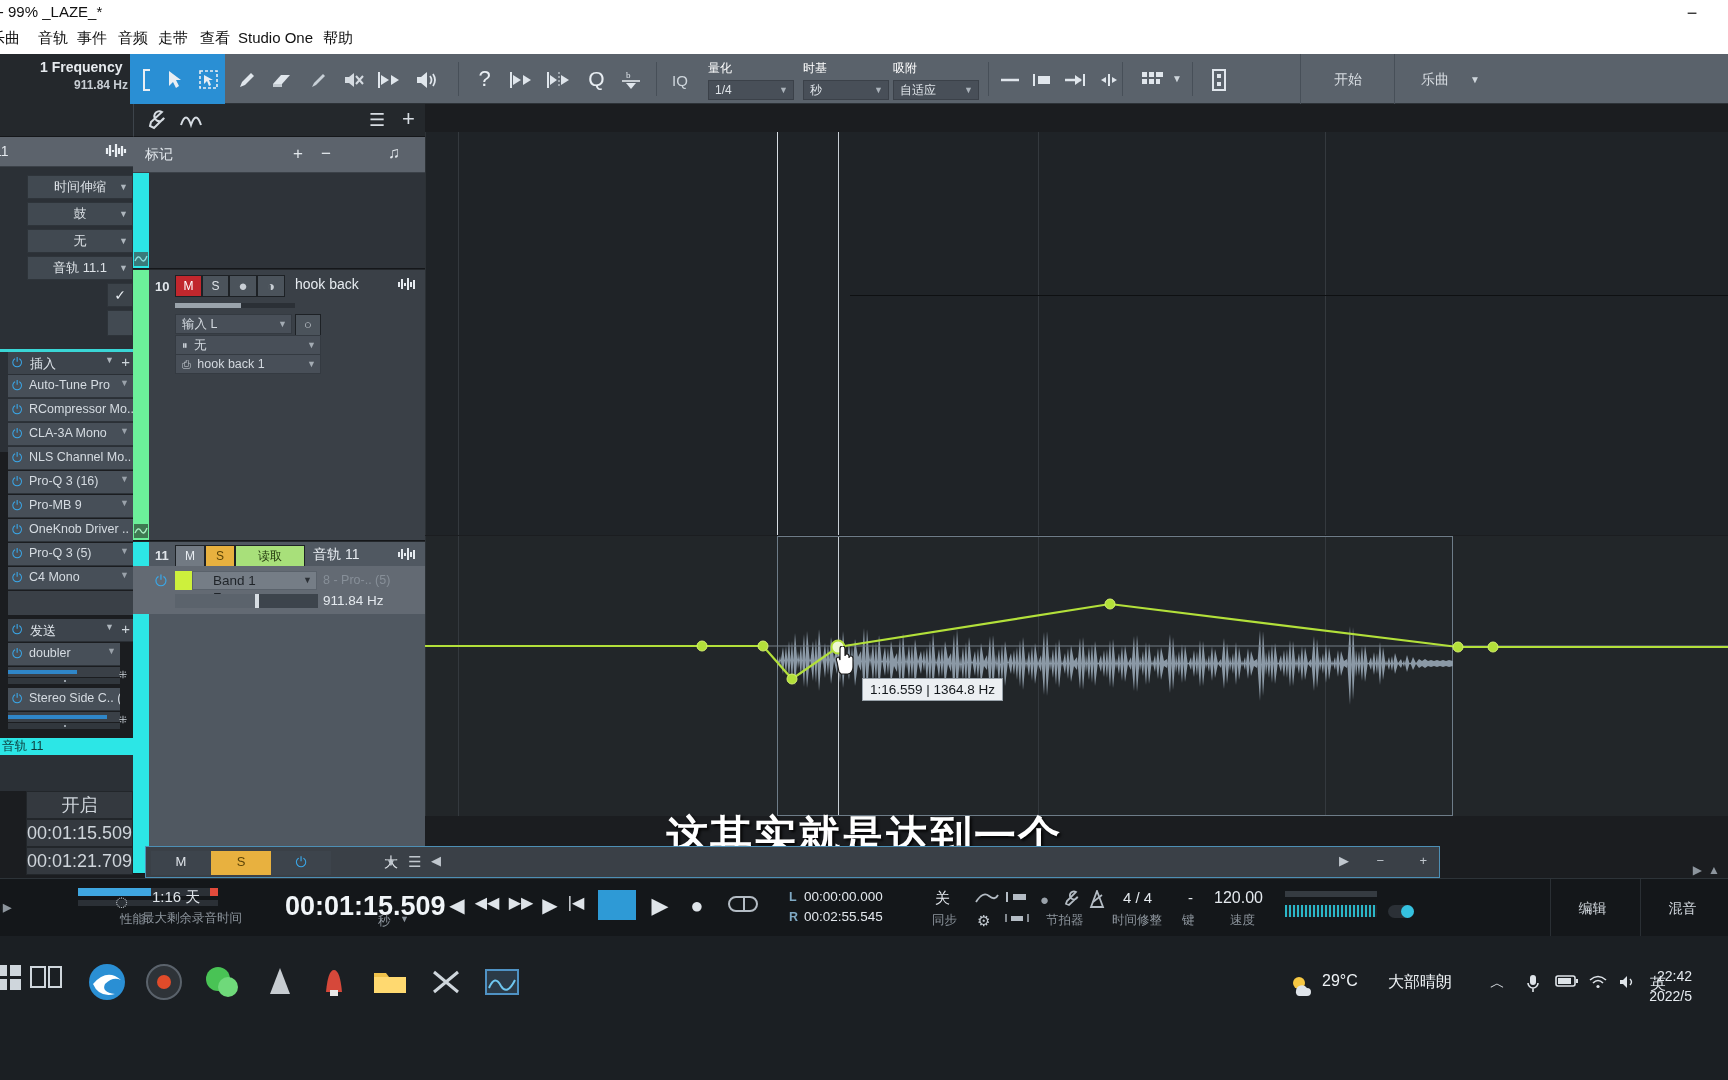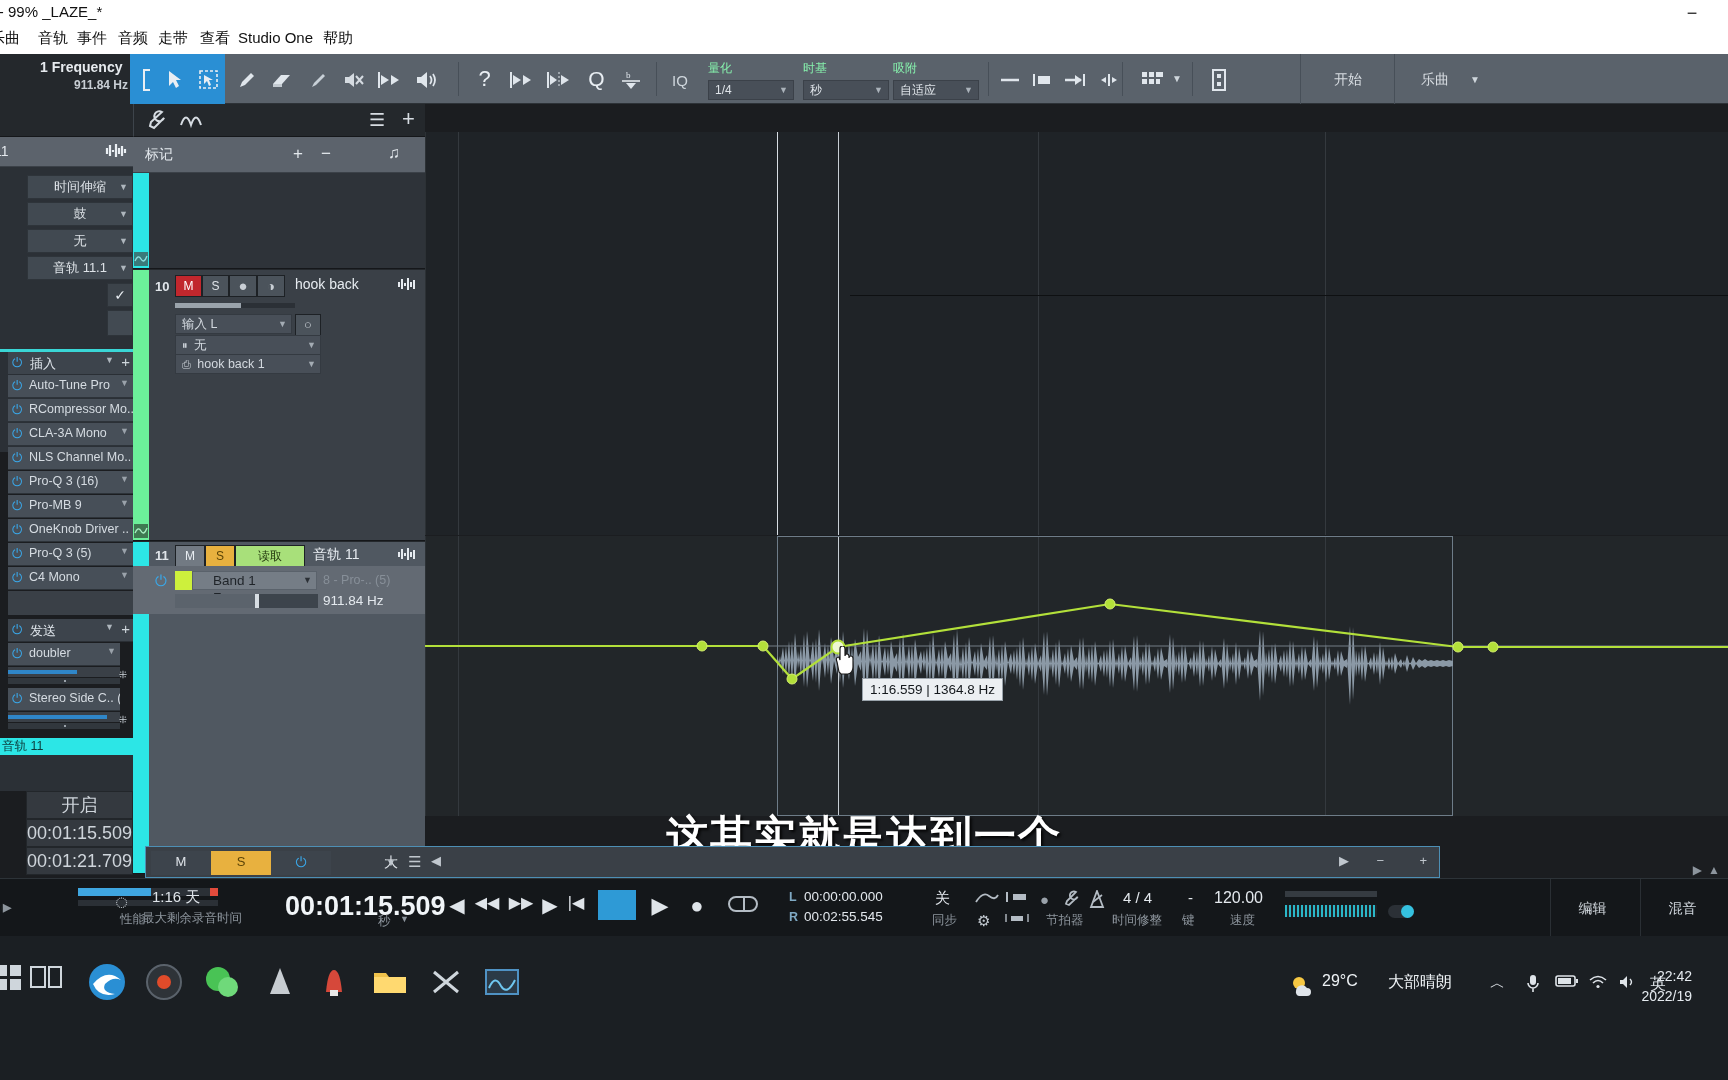--- a/index.html
+++ b/index.html
@@ -40,21 +40,21 @@
   .tb-left .l2{ position:absolute; right:16px; top:24px; font-size:12px; font-weight:bold; color:#c8ced4; }
   .tb-left .l2arrow{ position:absolute; right:2px; top:25px; font-size:10px; color:#c8ced4; }
 
   .toolgroup{ position:absolute; top:0; height:50px; background:#2a8fd4; }
   .tool{ position:absolute; top:9px; width:33px; height:32px; text-align:center;
          line-height:32px; color:#e9eef3; font-size:19px; }
   .tool svg{ vertical-align:middle; }
 
   .tb-sep{ position:absolute; top:8px; width:1px; height:34px; background:#474f58; }
 
-  .tb-field-label{ position:absolute; font-size:12px; color:#86efac; }
+  .tb-field-label{ position:absolute; font-size:12px; color:#ffffff; }
   .tb-combo{
     position:absolute; height:20px; background:#484f58; border:1px solid #3b4149;
     font-size:12px; color:#dfe4e9; line-height:19px; padding-left:6px;
   }
   .tb-combo .cv{ position:absolute; left:6px; top:0; }
   .tb-combo .ca{ position:absolute; right:5px; top:0; font-size:9px; color:#aab2ba; }
 
   .tb-rsec{ position:absolute; top:0; height:50px; border-left:1px solid #474f58; }
   .tb-rbtn{ position:absolute; top:0; height:50px; font-size:14px; color:#d8dde2;
             text-align:center; line-height:50px; }
@@ -944,17 +944,17 @@
     <span class="tray" style="left:1618px;">
       <svg width="20" height="16" viewBox="0 0 20 16">
           <path d="M2 6 H5 L9 2 V14 L5 10 H2 Z" fill="#dfe4e9"></path>
           <path d="M12 5 Q15 8 12 11" stroke="#dfe4e9" stroke-width="1.4" fill="none"></path>
         </svg>
     </span>
     <span class="tray" style="left:1650px; font-size:16px;">英</span>
 
     <div class="clock">
       <div>22:42</div>
-      <div>2022/19</div>
+      <div>2022/5</div>
     </div>
   </div>
 
 </div>
 
 </body></html>

